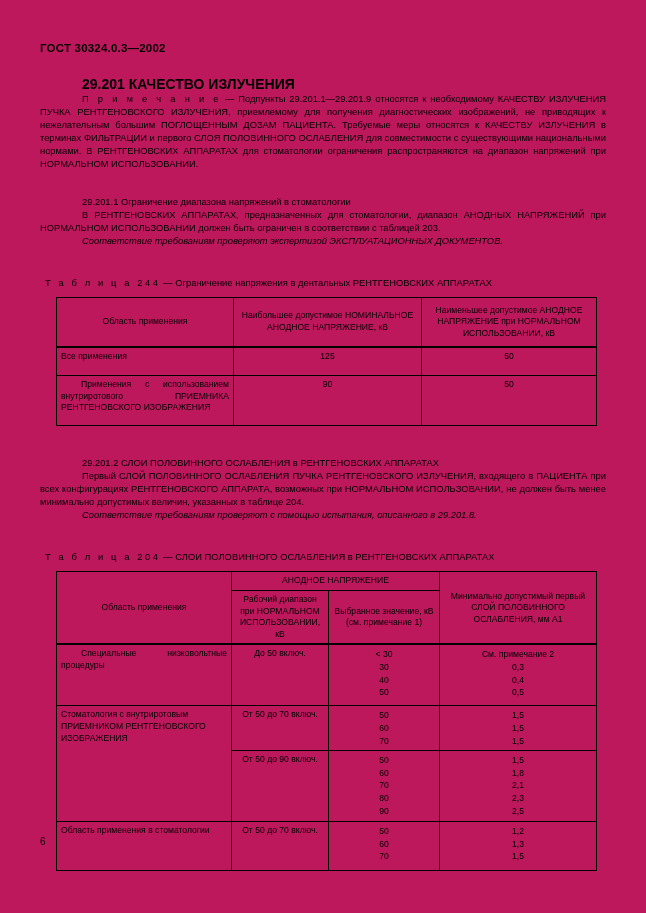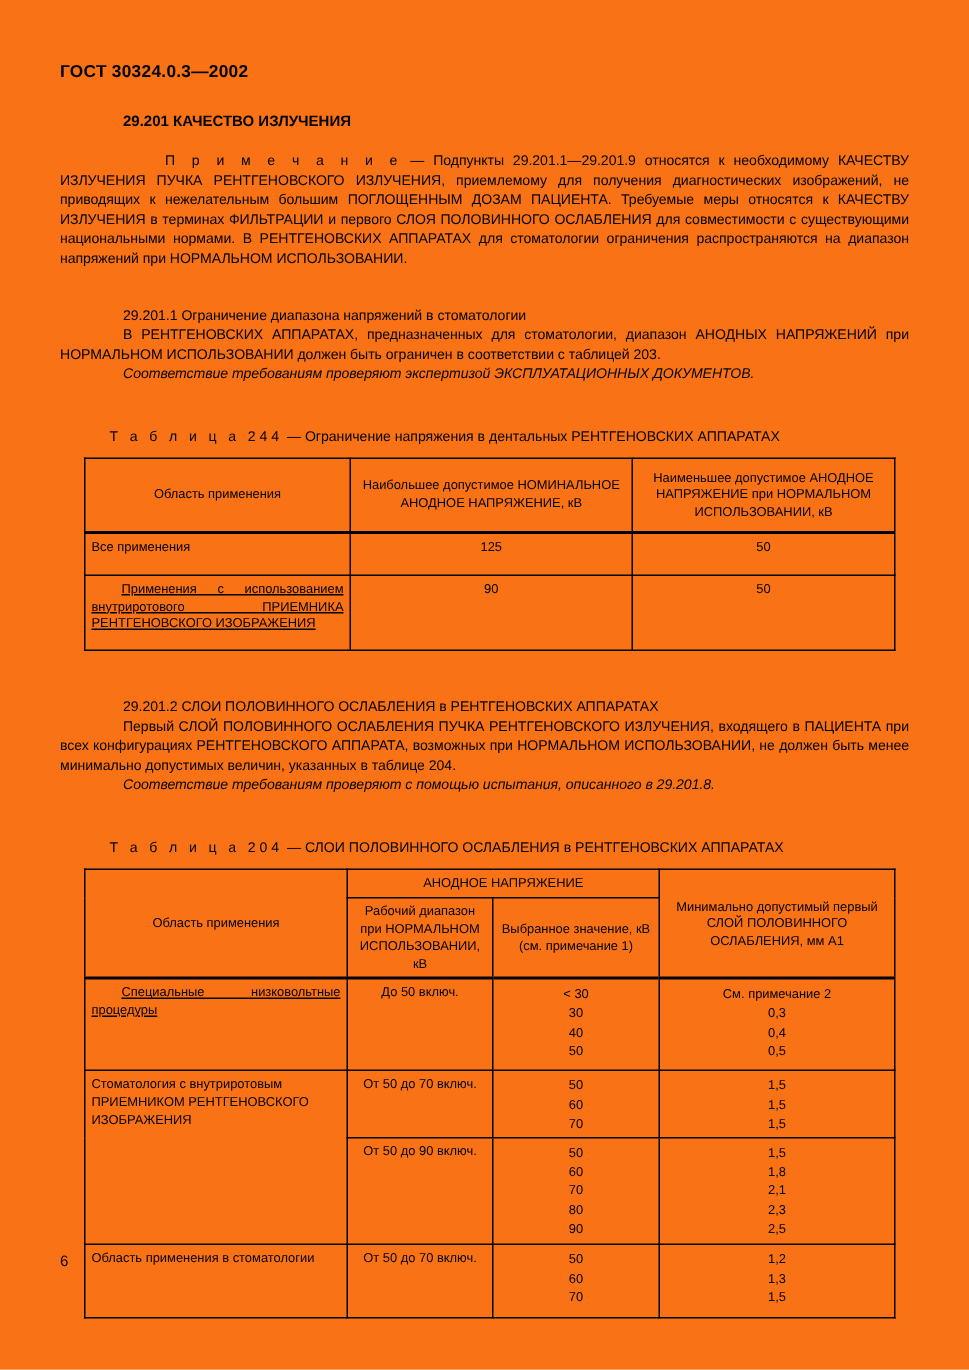--- a/index.html
+++ b/index.html
@@ -13,54 +13,52 @@
     font-family: "Liberation Sans", sans-serif;
     color: #000;
     position: relative;
     overflow: hidden;
   }
   .page {
     position: absolute;
     left: 0; top: 0;
     width: 646px;
     height: 913px;
-    background: #f97316;
+    background: #be185d;
     box-sizing: border-box;
     padding: 0;
   }
   .content {
     position: absolute;
     left: 40px;
     top: 42px;
     width: 566px;
   }
   .doc-header {
     font-size: 11.5px;
     font-weight: bold;
     letter-spacing: 0.2px;
     margin-bottom: 22px;
   }
   .section-title {
-    font-size: 10px;
+    font-size: 14px;
     font-weight: bold;
     margin-left: 42px;
-    margin-bottom: 13px;
   }
   p.body-text {
     font-size: 9.4px;
     line-height: 13.1px;
     text-align: justify;
     margin: 0;
     text-indent: 42px;
     letter-spacing: -0.02px;
   }
   .ital { font-style: italic; }
   .spaced {
     letter-spacing: 2.6px;
-    margin-left: 28px;
   }
   .gap-lg { height: 24px; }
   .gap-xl { height: 30px; }
 
   .table-caption {
     font-size: 9.4px;
     margin: 0 0 9px 5px;
   }
 
   table.gost {
@@ -84,21 +82,20 @@
   }
   .c-center { text-align: center; }
   .cell-app {
     text-align: left;
     padding-left: 7px;
     padding-right: 5px;
   }
   .cell-app .indent-first {
     text-indent: 20px;
     text-align: justify;
-    text-decoration: underline;
   }
   .num-stack { text-align: center; }
   .num-stack div { line-height: 12.6px; }
   .t203 td { height: 1px; }
   .vmid { vertical-align: middle; }
   .page-number {
     position: absolute;
     left: 40px;
     top: 836px;
     font-size: 10px;

